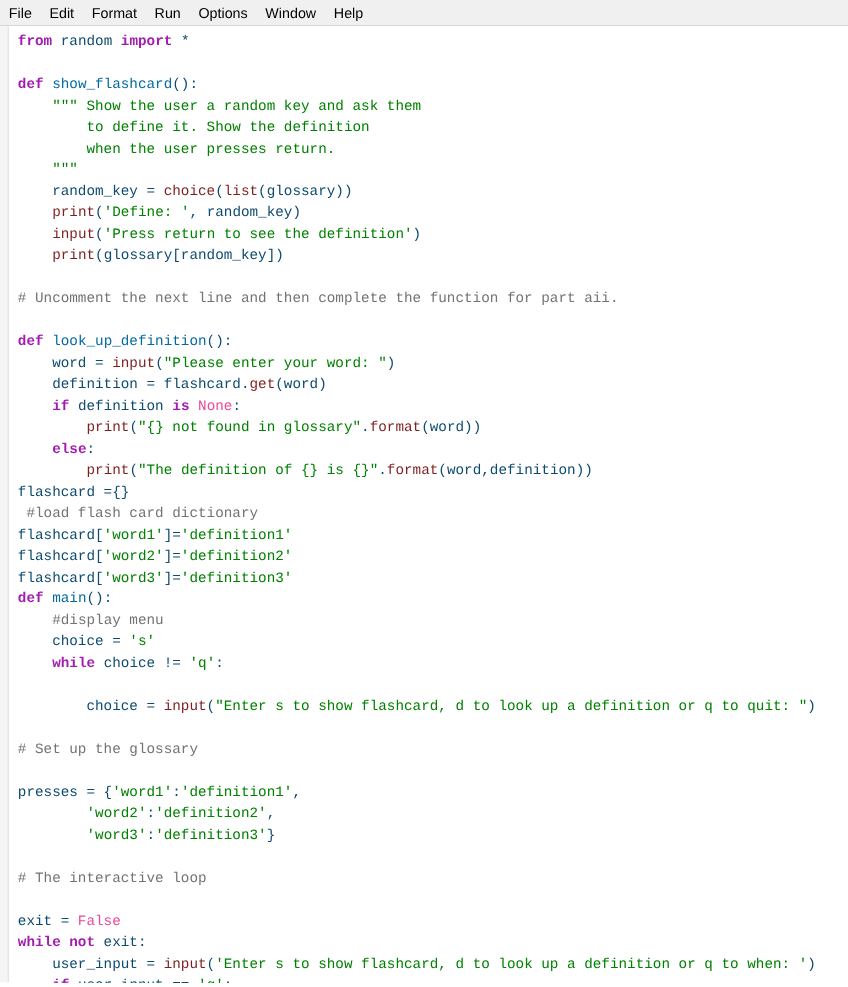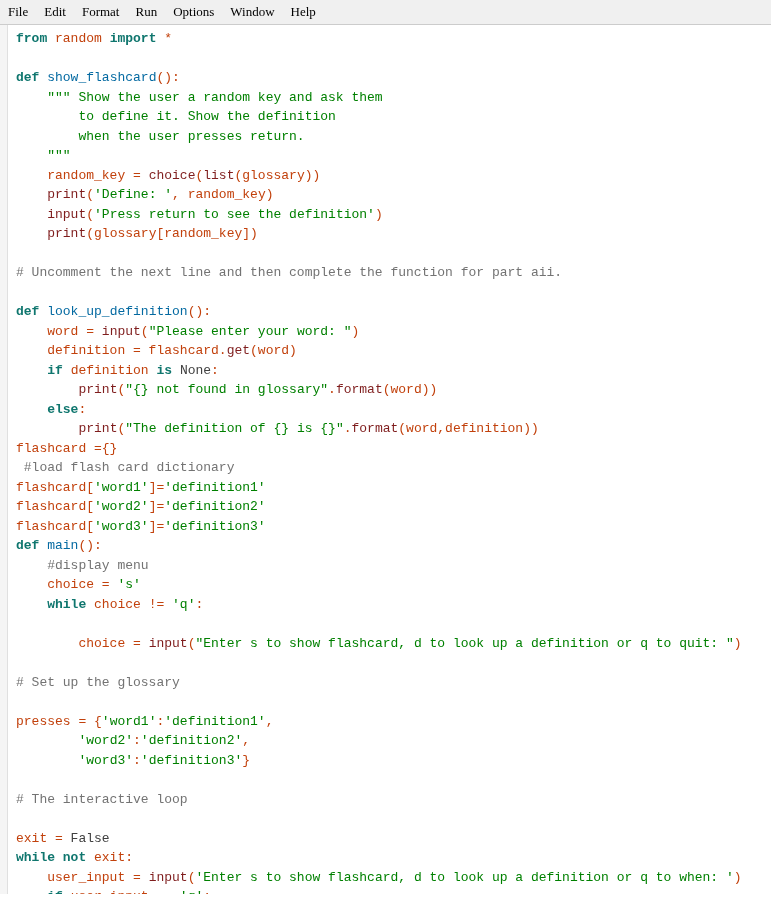--- a/index.html
+++ b/index.html
@@ -20,21 +20,21 @@
     .menu-bar {
       display: flex;
       background: #f0f0f0;
       border-bottom: 1px solid #cccccc;
       padding: 2px 0;
     }
 
     .menu-item {
       padding: 2px 8px;
       cursor: pointer;
-      font-family: Liberation Serif, serif;
+      font-family: Liberation Sans, sans-serif;
       font-size: 13px;
       color: #000000;
     }
 
     .editor-area {
       display: flex;
       height: calc(897px - 28px);
       background: #ffffff;
     }
 
@@ -48,26 +48,26 @@
 
     .code-content {
       flex: 1;
       padding: 4px 8px;
       overflow: auto;
       background: #ffffff;
       white-space: pre;
       line-height: 1.5;
     }
 
-    .kw { color: #0f766e; font-weight: bold; }
+    .kw { color: #a21caf; font-weight: bold; }
     .str { color: #008000; }
     .comment { color: #737373; }
     .builtin { color: #7f1d1d; }
-    .none { color: #404040; }
-    .normal { color: #c2410c; }
+    .none { color: #ec4899; }
+    .normal { color: #0c4a6e; }
     .defname { color: #0369a1; }
   </style>
 </head>
 <body>
 
 <div>
   <div class="menu-bar">
     <span class="menu-item">File</span>
     <span class="menu-item">Edit</span>
     <span class="menu-item">Format</span>

